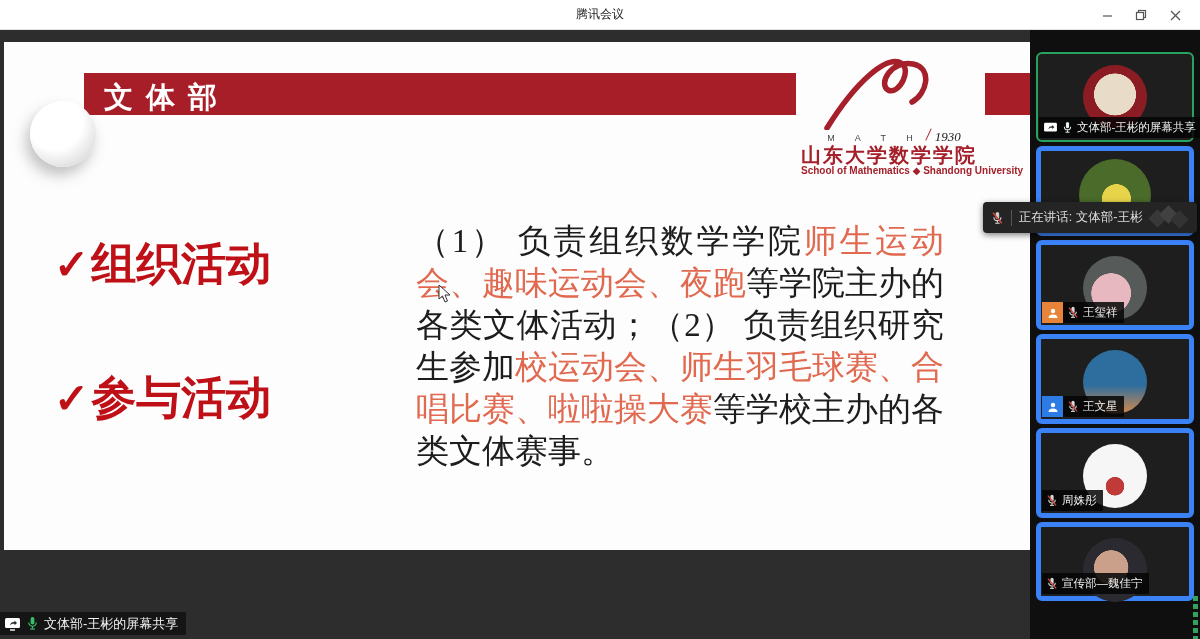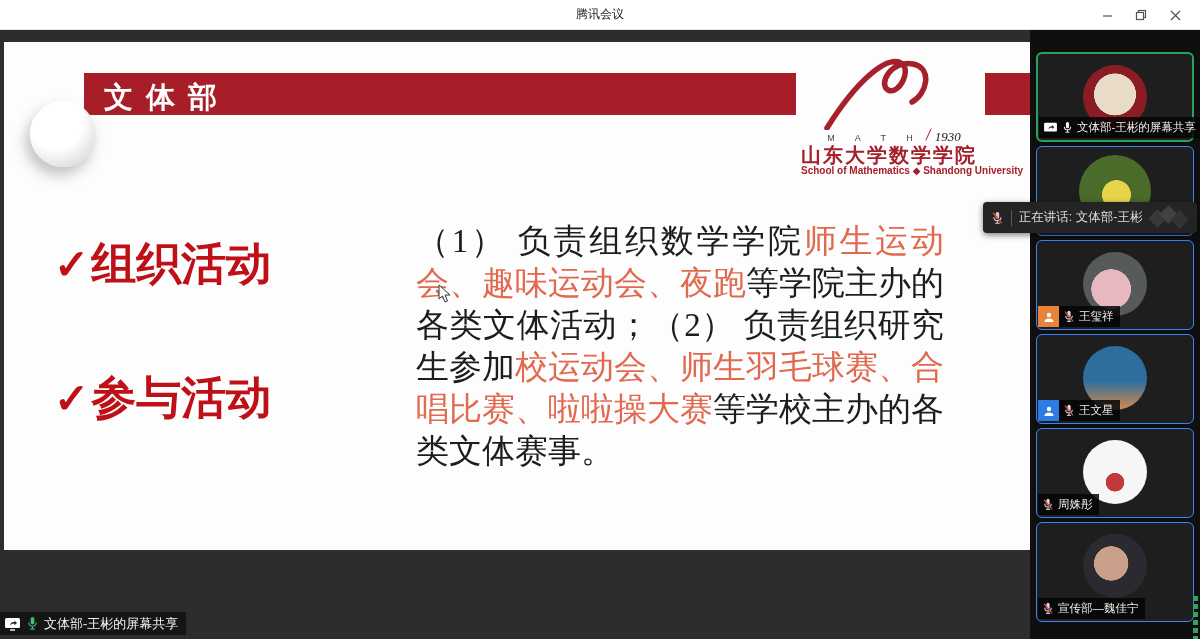--- a/index.html
+++ b/index.html
@@ -59,23 +59,23 @@
   .ghost-btn svg { stroke:#c4c4c4; fill:none; stroke-width:1.3; }
 
   
   .share-label { position:absolute; left:0; top:582px; height:23px; background:#151515;
                  display:flex; align-items:center; gap:5px; padding:0 8px 0 4px; }
   .share-label span { color:#f2f2f2; font-size:13px; white-space:nowrap; }
 
   
   .sidebar { position:absolute; left:1030px; top:0; width:170px; height:609px; background:#0f0f0f; }
   .tile { position:absolute; left:6px; width:158px; height:90px; background:#1e1e1e;
-          border:1px solid #3b82f6; border-radius:6px; }
+          border:5px solid #3b82f6; border-radius:6px; }
   .tile.active { border:2px solid #27a35f; }
-  .t1{top:22px;} .t2{top:116px;} .t3{top:210px;} .t4{top:304px;} .t5{top:398px;} .t6{top:492px;height:100px;}
+  .t1{top:22px;} .t2{top:116px;} .t3{top:210px;} .t4{top:304px;} .t5{top:398px;} .t6{top:492px;height:79px;}
   .avatar { position:absolute; left:50%; transform:translateX(-50%); top:11px; width:64px; height:64px; border-radius:50%; }
   .av1 { background:radial-gradient(circle at 50% 46%, #e8dcc8 0 44%, #8c1c24 45% 100%); }
   .av2 { width:72px;height:72px;top:8px; background:radial-gradient(circle at 52% 55%, #e8d44a 0 26%, #4a6b2a 27% 100%); }
   .av3 { background:radial-gradient(circle at 44% 58%, #e8b8c0 0 38%, #565a58 39% 100%); }
   .av4 { background:linear-gradient(180deg,#2e6e9e 0 55%, #d88a4a 100%); }
   .av5 { background:radial-gradient(circle at 50% 66%, #c03a3a 0 17%, #f6f6f6 18% 100%); }
   .av6 { background:radial-gradient(circle at 44% 46%, #caa08a 0 34%, #2a2a30 35% 100%); }
   .tile-bar { position:absolute; left:1px; bottom:2px; display:flex; align-items:stretch; }
   .bar-black { background:rgba(5,5,5,.85); display:flex; align-items:center; gap:4px; padding:0 6px 0 4px; height:21px; }
   .bar-black span { color:#f0f0f0; font-size:11.5px; white-space:nowrap; }

